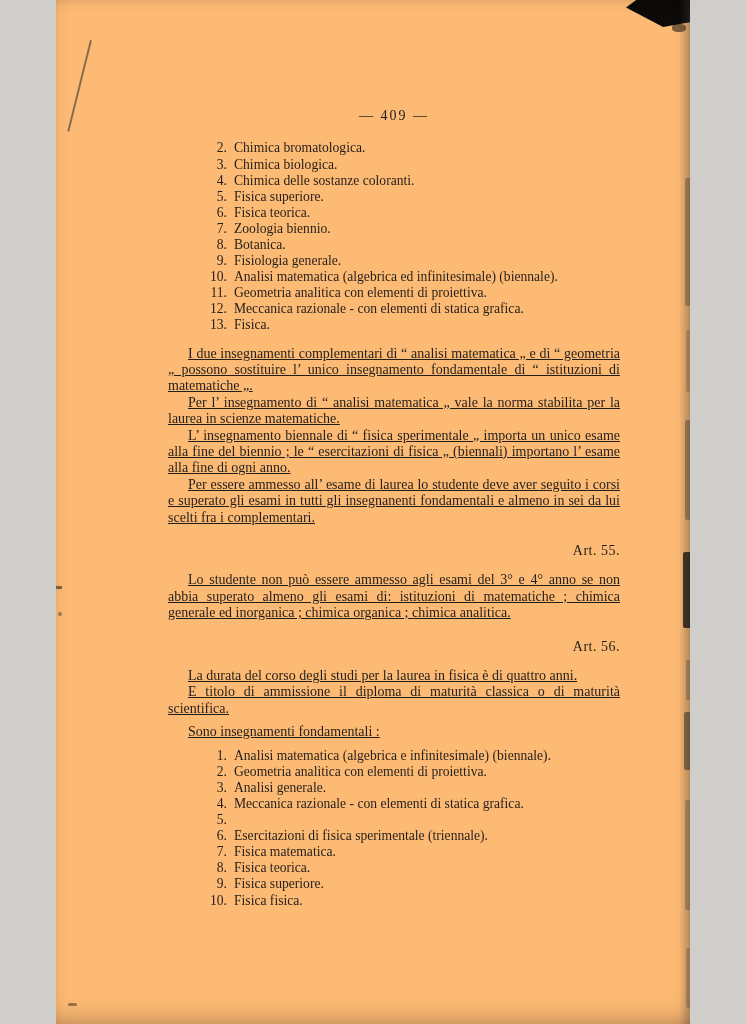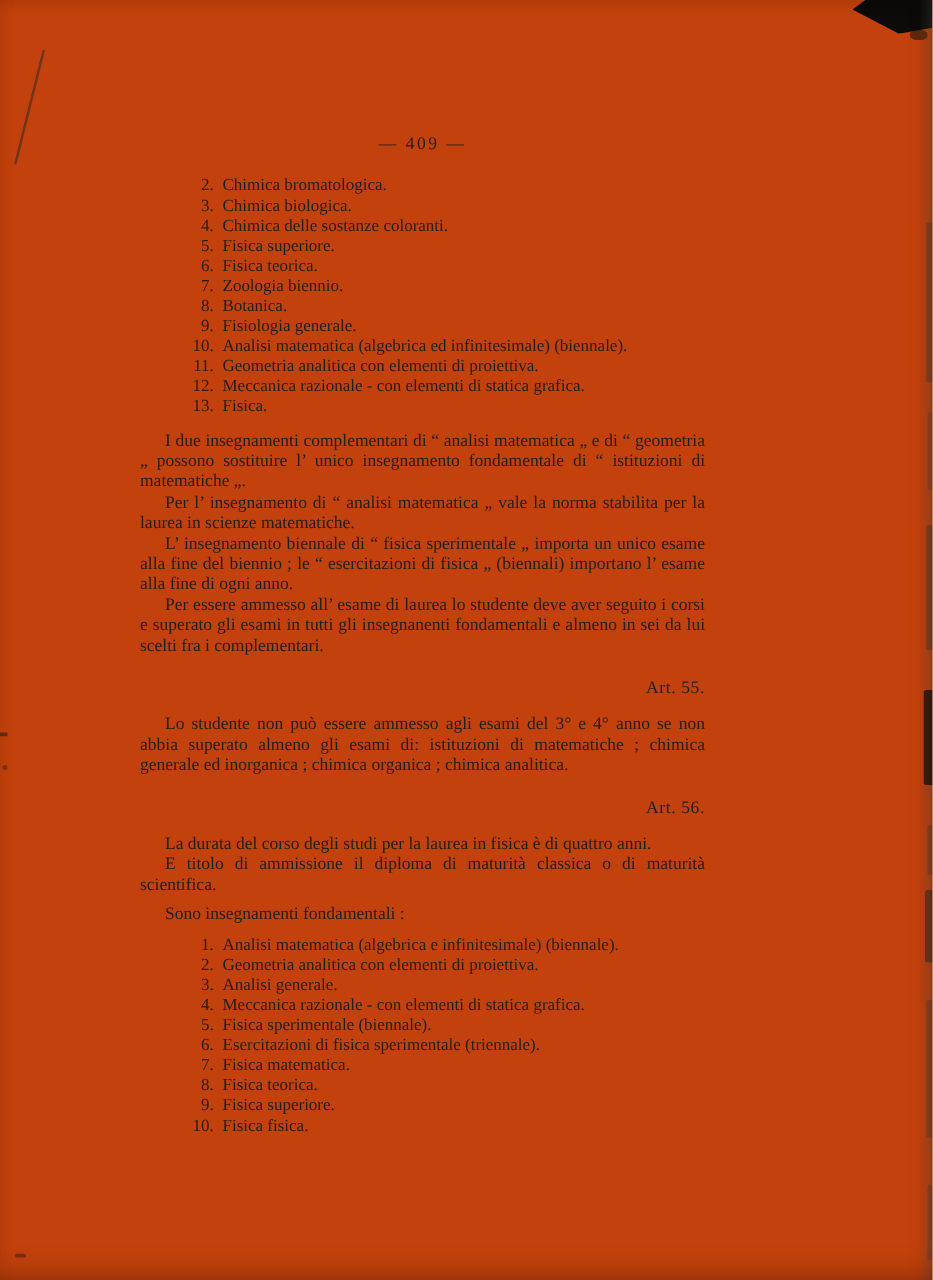--- a/index.html
+++ b/index.html
@@ -1,20 +1,20 @@
 <!DOCTYPE html>
 <html><head>
 <meta charset="utf-8">
 <style>
   html,body{margin:0;padding:0;background:#cfcecb;}
   .scan{
     position:relative;
-    width:746px;height:1024px;
+    width:634px;height:1024px;
     margin:0 auto;
-    background:#c2410c;
+    background:#fdba74;
     overflow:hidden;
     font-family:"Liberation Serif", serif;
     color:#221f1b;
   }
   
   .corner-tr{position:absolute;top:0;right:0;width:64px;height:27px;background:#0c0b0a;
     clip-path:polygon(16% 0,100% 0,100% 82%,58% 100%,0 28%);}
   .corner-tr2{position:absolute;top:24px;right:4px;width:14px;height:8px;background:rgba(20,18,16,.55);border-radius:40%;}
   .right-shade{position:absolute;right:0;top:0;width:11px;height:100%;
     background:linear-gradient(to left, rgba(95,88,80,.28), rgba(95,88,80,0));}
@@ -38,21 +38,21 @@
                inset 0 12px 16px -14px rgba(0,0,0,.16),
                inset 10px 0 16px -14px rgba(0,0,0,.10);}
   
   .content{position:absolute;left:112px;top:108px;width:452px;
     font-size:14px;line-height:16.4px;}
   .page-number{text-align:center;letter-spacing:2px;margin-bottom:16px;}
   .num-list{margin:0 0 12px 0;font-size:13.6px;}
   .num-list .row{display:flex;line-height:16.1px;}
   .num-list .num{flex:0 0 66px;text-align:right;padding-right:7px;box-sizing:border-box;}
   .num-list .txt{flex:1;}
-  .paras p{margin:0;text-align:justify;text-indent:20px;line-height:16.4px;}
+  .paras p{margin:0;text-align:justify;text-indent:20px;line-height:16.4px;text-decoration:underline;}
   .art-title{text-align:right;margin:17px 0 13px 0;letter-spacing:.5px;}
   .art56-paras p:last-child{margin-top:7px;margin-bottom:7px;}
 </style>
 </head>
 <body>
 
 <div class="scan">
 
   <div class="corner-tr"></div>
   <div class="corner-tr2"></div>
@@ -158,21 +158,20 @@
         <div class="row">
         <span class="num">3.</span>
         <span class="txt">Analisi generale.</span>
       </div>
         <div class="row">
         <span class="num">4.</span>
         <span class="txt">Meccanica razionale - con elementi di statica grafica.</span>
       </div>
         <div class="row">
         <span class="num">5.</span>
-        <span class="txt">Fisica sperimentale (biennale).</span>
       </div>
         <div class="row">
         <span class="num">6.</span>
         <span class="txt">Esercitazioni di fisica sperimentale (triennale).</span>
       </div>
         <div class="row">
         <span class="num">7.</span>
         <span class="txt">Fisica matematica.</span>
       </div>
         <div class="row">

